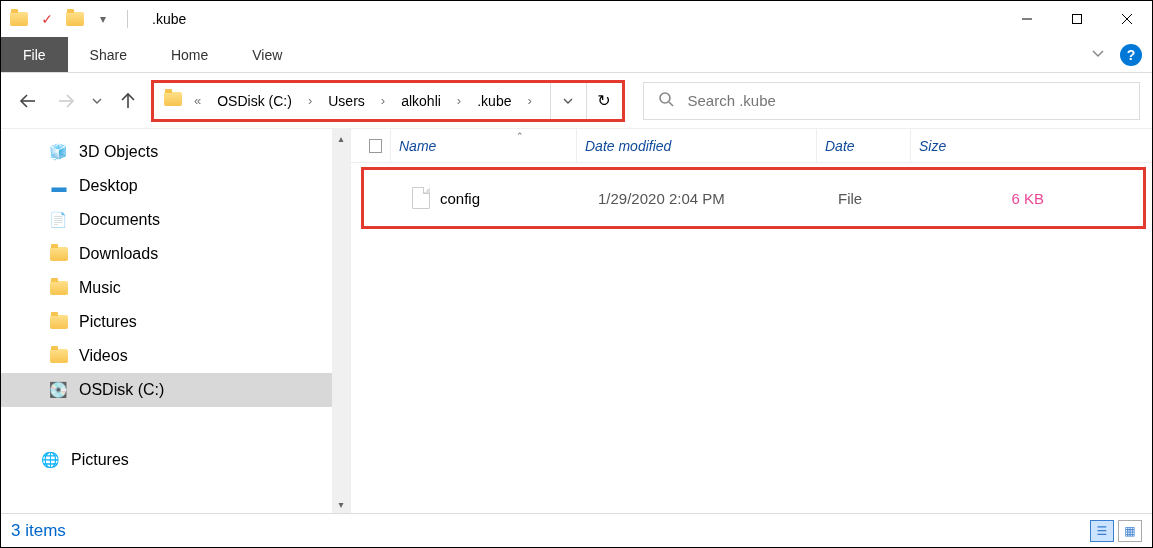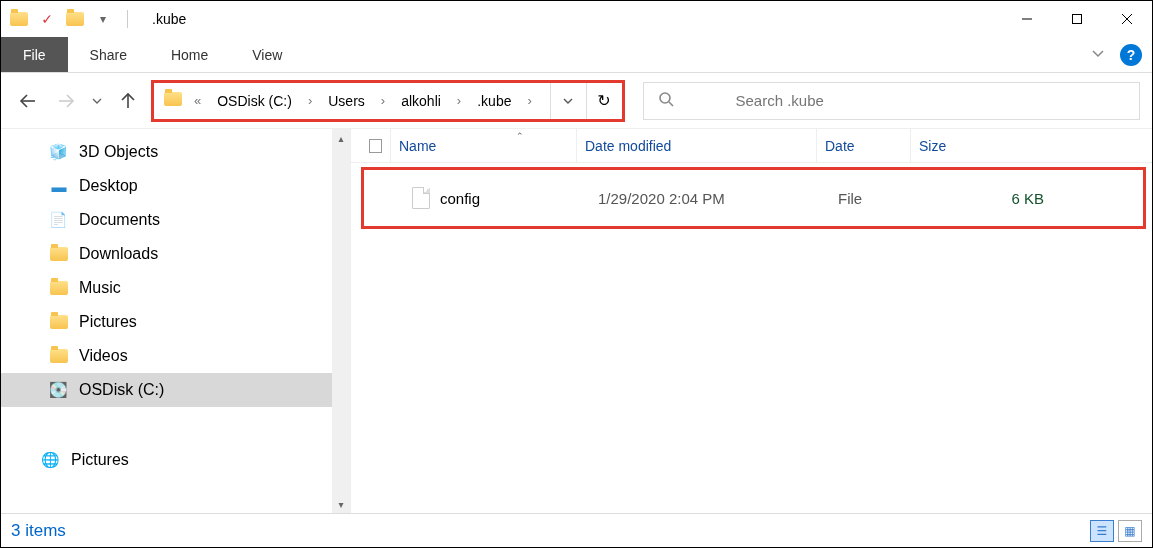--- a/index.html
+++ b/index.html
@@ -31,52 +31,52 @@
     .small-chev { width: 16px; height: 30px; display: flex; align-items: center; justify-content: center; color: #555; }
     .addrbox { flex: 1; height: 42px; border: 3px solid #e23a2e; display: flex; align-items: center; max-width: 575px; }
     .addr-left { flex: 1; display: flex; align-items: center; padding: 0 10px; gap: 8px; }
     .addr-icon { font-size: 14px; }
     .addr-chev { color: #777; font-size: 13px; margin: 0 4px; }
     .crumb { font-size: 14px; color: #000; padding: 4px 4px; }
     .addr-dd { width: 36px; height: 100%; display: flex; align-items: center; justify-content: center; border-left: 1px solid #ddd; }
     .addr-refresh { width: 36px; height: 100%; display: flex; align-items: center; justify-content: center; border-left: 1px solid #ddd; font-size: 16px; }
     .searchbox { flex: 1; height: 38px; border: 1px solid #ddd; display: flex; align-items: center; padding: 0 14px; gap: 14px; margin-left: 10px; }
     .search-icon { color: #888; font-size: 16px; }
-    .search-input { border: none; outline: none; font-size: 15px; color: #666; flex: 1; margin-left: 48px; }
+    .search-input { border: none; outline: none; font-size: 15px; color: #666; flex: 1; }
 
     
     .body { display: flex; height: calc(548px - 36px - 36px - 56px - 34px - 2px); }
     .sidebar { width: 350px; border-right: 1px solid #eee; overflow: hidden; position: relative; }
     .sidebar-scroll { position: absolute; right: 0; top: 0; width: 18px; height: 100%; background: #f0f0f0; display: flex; flex-direction: column; align-items: center; justify-content: space-between; }
     .scroll-arrow { width: 18px; height: 18px; display: flex; align-items: center; justify-content: center; font-size: 10px; color: #666; }
     .sidebar-items { padding-top: 6px; }
     .sb-item { height: 34px; display: flex; align-items: center; padding-left: 48px; gap: 10px; font-size: 16px; color: #000; }
     .sb-item.selected { background: #d8d8d8; }
     .sb-icon { width: 20px; height: 20px; display: inline-flex; align-items: center; justify-content: center; font-size: 15px; }
     .sb-item.group-gap { margin-top: 36px; padding-left: 40px; }
 
     .files { flex: 1; display: flex; flex-direction: column; }
-    .cols { height: 34px; display: flex; align-items: center; border-bottom: 1px solid #eee; padding-left: 10px; }
+    .cols { height: 34px; display: flex; align-items: center; border-bottom: 1px solid #eee; padding-left: 10px; font-style: italic; }
     .col { font-size: 14px; color: #114a9c; padding: 0 8px; border-right: 1px solid #eee; height: 100%; display: flex; align-items: center; gap: 6px; }
     .col-check { width: 30px; }
     .col-name { width: 186px; }
     .col-date { width: 240px; }
     .col-type { width: 94px; }
     .col-size { width: 160px; }
     .chkbox { width: 14px; height: 14px; border: 1px solid #999; }
     .sort-ind { font-size: 9px; color: #666; position: absolute; left: 516px; top: 131px; }
 
     .row-highlight { border: 3px solid #e23a2e; margin: 4px 6px 0 10px; height: 62px; display: flex; align-items: center; padding-left: 0; }
     .file-row { display: flex; align-items: center; width: 100%; padding-left: 10px; }
     .cell { font-size: 15px; padding: 0 8px; }
     .cell-check { width: 30px; }
     .cell-name { width: 186px; display: flex; align-items: center; gap: 10px; }
     .cell-date { width: 240px; color: #555; }
     .cell-type { width: 94px; color: #555; }
-    .cell-size { width: 160px; color: #14532d; text-align: right; padding-right: 40px; }
+    .cell-size { width: 160px; color: #ec4899; text-align: right; padding-right: 40px; }
     .file-icon { width: 18px; height: 22px; border: 1px solid #ccc; border-radius: 1px; position: relative; background: #fff; }
     .file-icon::after { content:''; position:absolute; top:-1px; right:-1px; width:6px; height:6px; background:linear-gradient(135deg,#fff 50%,#ddd 50%); border-left:1px solid #ccc; border-bottom:1px solid #ccc; }
 
     
     .statusbar { height: 34px; border-top: 1px solid #ddd; display: flex; align-items: center; justify-content: space-between; padding: 0 10px; }
     .status-left { color: #0066cc; font-size: 17px; }
     .view-btns { display: flex; gap: 4px; }
     .view-btn { width: 24px; height: 22px; border: 1px solid #aaa; display: flex; align-items: center; justify-content: center; font-size: 12px; color: #3a7ecf; }
     .view-btn.active { background: #cce4ff; border-color: #3a7ecf; }
 

